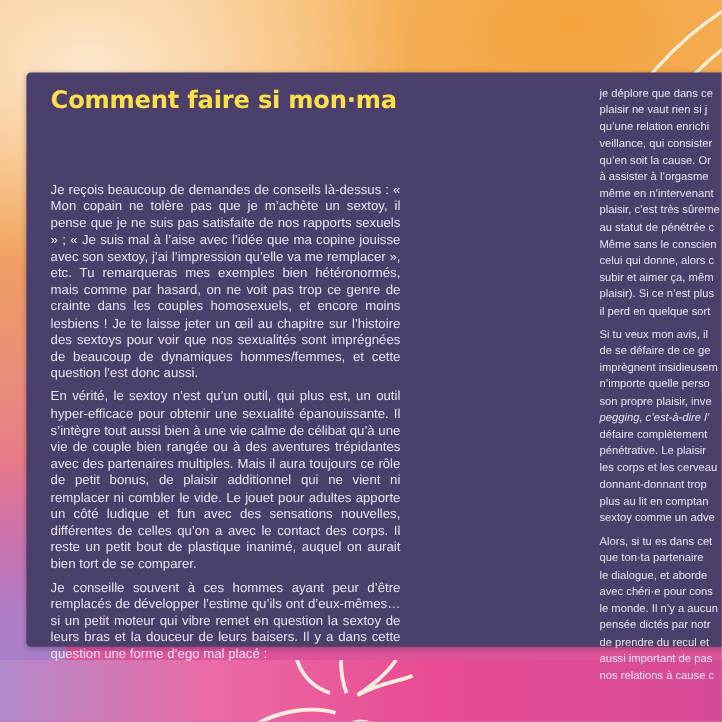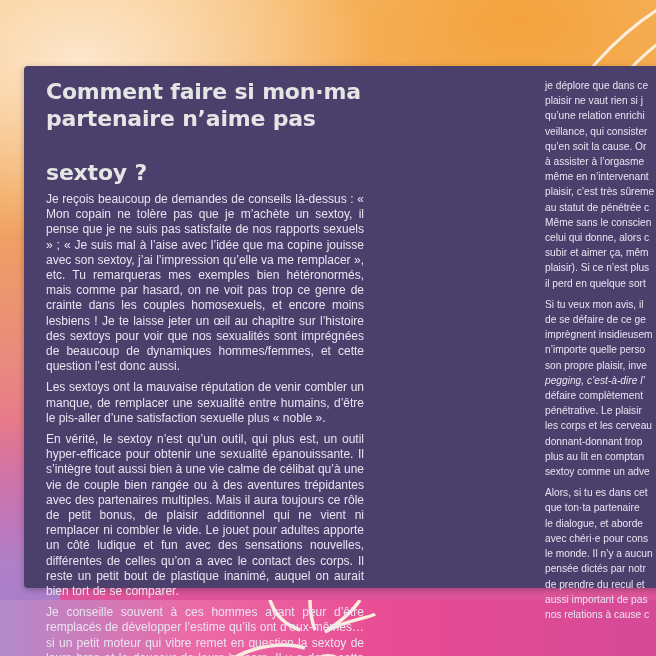--- a/index.html
+++ b/index.html
@@ -13,21 +13,21 @@
     background:linear-gradient(180deg, rgba(200,140,200,0) 0%, #b07fc6 60%, #a17ccf 100%);}
   .bg-bottom{position:absolute;left:0;top:600px;width:656px;height:56px;
     background:linear-gradient(90deg,#b38acb 0%,#ec6aa5 30%,#e84b93 60%,#d54a97 100%);}
   .deco-arc{position:absolute;right:-40px;top:-80px;width:180px;height:260px;}
   .deco-flower{position:absolute;left:210px;top:600px;width:200px;height:80px;}
   .panel{position:absolute;left:24px;top:66px;width:660px;height:522px;
     background:#4b3f6c;border-radius:4px;box-shadow:0 2px 6px rgba(0,0,0,0.25);}
   .col-left{position:absolute;left:22px;top:12px;width:318px;color:#f2eef6;}
   .col-right{position:absolute;left:521px;top:12px;width:220px;color:#f2eef6;white-space:nowrap;}
   .title{font-family:"DejaVu Sans", sans-serif;font-weight:bold;font-size:22px;line-height:27px;
-    color:#e5e5e5;margin:0 0 6px 0;letter-spacing:-0.2px;}
+    color:#fde047;margin:0 0 6px 0;letter-spacing:-0.2px;}
   .para{font-family:"Liberation Sans", sans-serif;font-size:12px;line-height:15.2px;margin:0 0 6px 0;
     text-align:justify;color:#e9e4f1;}
   .rline{font-family:"Liberation Sans", sans-serif;font-size:10.2px;line-height:15.2px;color:#e9e4f1;display:block;}
   .rgap{height:6px;}
 </style>
 </head>
 <body>
 
 <div class="bg-left"></div>
 <div class="bg-bottom"></div>
@@ -42,26 +42,24 @@
   <path d="M100 0 C 100 12, 102 22, 105 30" stroke="#fbeedd" stroke-width="3.5" fill="none"></path>
   <path d="M150 0 C 140 15, 125 25, 115 32 C 135 20, 160 18, 165 14" stroke="#fbeedd" stroke-width="3.5" fill="none"></path>
   <path d="M20 60 C 45 45, 75 42, 95 48" stroke="#fbeedd" stroke-width="3.5" fill="none"></path>
   <ellipse cx="118" cy="62" rx="14" ry="8" fill="#fbeedd"></ellipse>
 </svg>
 
 <div class="panel">
   <div class="col-left">
     <h1 class="title">
       <span>Comment faire si mon·ma</span><br>
-      <span>partenaire n’aime pas</span><br>
       <br>
-      <span>sextoy ?</span>
+      <br>
     </h1>
     <p class="para">Je reçois beaucoup de demandes de conseils là-dessus : « Mon copain ne tolère pas que je m’achète un sextoy, il pense que je ne suis pas satisfaite de nos rapports sexuels » ; « Je suis mal à l’aise avec l’idée que ma copine jouisse avec son sextoy, j’ai l’impression qu’elle va me remplacer », etc. Tu remarqueras mes exemples bien hétéronormés, mais comme par hasard, on ne voit pas trop ce genre de crainte dans les couples homosexuels, et encore moins lesbiens ! Je te laisse jeter un œil au chapitre sur l’histoire des sextoys pour voir que nos sexualités sont imprégnées de beaucoup de dynamiques hommes/femmes, et cette question l’est donc aussi.</p>
-    <p class="para">Les sextoys ont la mauvaise réputation de venir combler un manque, de remplacer une sexualité entre humains, d’être le pis-aller d’une satisfaction sexuelle plus « noble ».</p>
     <p class="para">En vérité, le sextoy n’est qu’un outil, qui plus est, un outil hyper-efficace pour obtenir une sexualité épanouissante. Il s’intègre tout aussi bien à une vie calme de célibat qu’à une vie de couple bien rangée ou à des aventures trépidantes avec des partenaires multiples. Mais il aura toujours ce rôle de petit bonus, de plaisir additionnel qui ne vient ni remplacer ni combler le vide. Le jouet pour adultes apporte un côté ludique et fun avec des sensations nouvelles, différentes de celles qu’on a avec le contact des corps. Il reste un petit bout de plastique inanimé, auquel on aurait bien tort de se comparer.</p>
     <p class="para">Je conseille souvent à ces hommes ayant peur d’être remplacés de développer l’estime qu’ils ont d’eux-mêmes… si un petit moteur qui vibre remet en question la sextoy de leurs bras et la douceur de leurs baisers. Il y a dans cette question une forme d’ego mal placé :</p>
   </div>
 
   <div class="col-right">
     <div>
       <span class="rline">je déplore que dans ce</span>
       <span class="rline">plaisir ne vaut rien si j</span>
       <span class="rline">qu’une relation enrichi</span>
       <span class="rline">veillance, qui consister</span>

